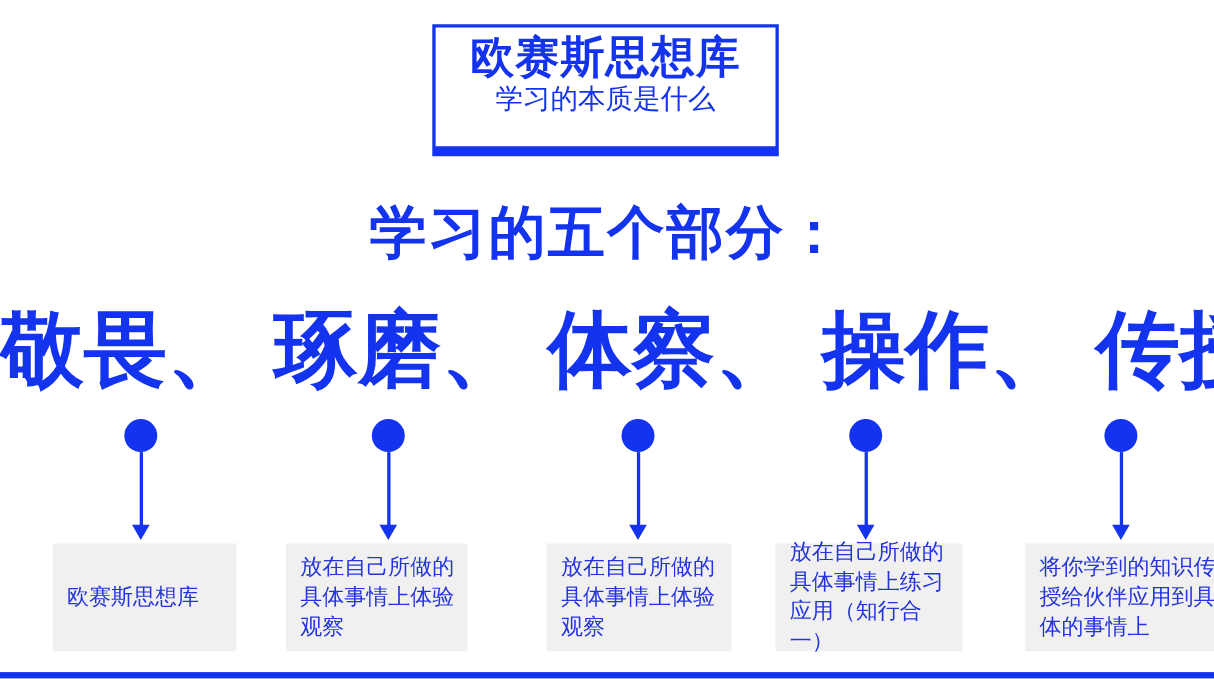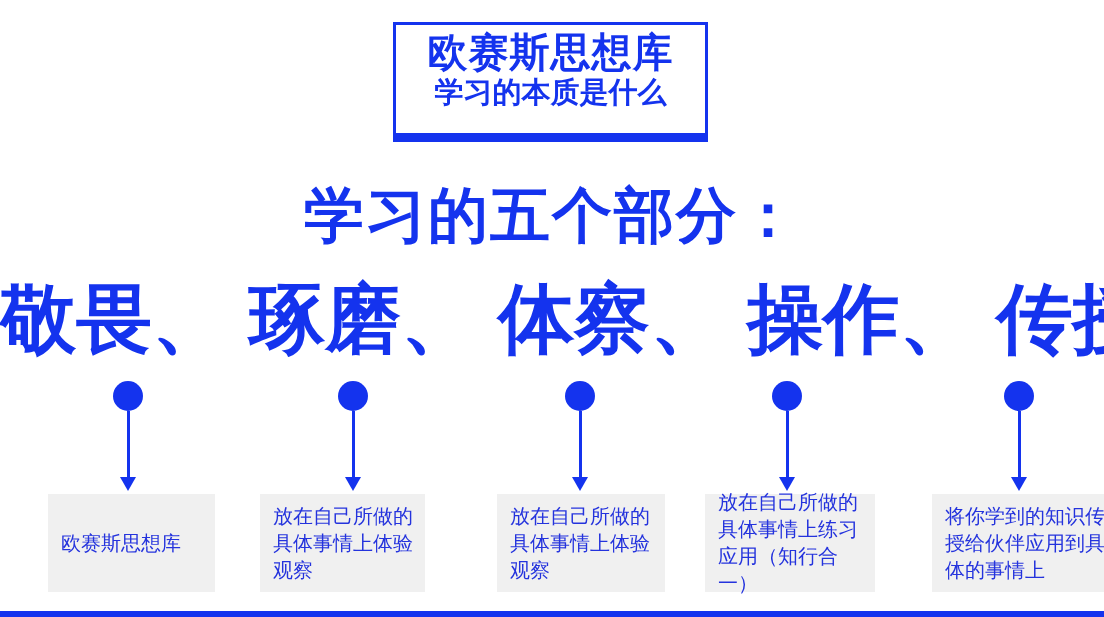--- a/index.html
+++ b/index.html
@@ -20,28 +20,28 @@
     display:flex;flex-direction:column;align-items:center;justify-content:flex-start;
     padding-top:4px;
   }
   .header-title{
     color:var(--blue);
     font-size:40px;font-weight:900;line-height:1.15;
     letter-spacing:1px;white-space:nowrap;
   }
   .header-subtitle{
     color:var(--blue);
-    font-size:29px;font-weight:700;line-height:1.2;
+    font-size:25px;font-weight:400;line-height:1.2;
     white-space:nowrap;
   }
   
   .main-title-line1{
     position:absolute;left:0;top:186px;width:1104px;
     text-align:center;color:var(--blue);
-    font-size:60px;font-weight:900;line-height:1;
+    font-size:52px;font-weight:900;line-height:1;
     letter-spacing:2px;white-space:pre;
   }
   .main-title-line2{
     position:absolute;left:0;top:281px;width:1104px;
     text-align:center;color:var(--blue);
     font-size:76px;font-weight:900;line-height:1;
     letter-spacing:0px;white-space:pre;
   }
   
   .dot{

